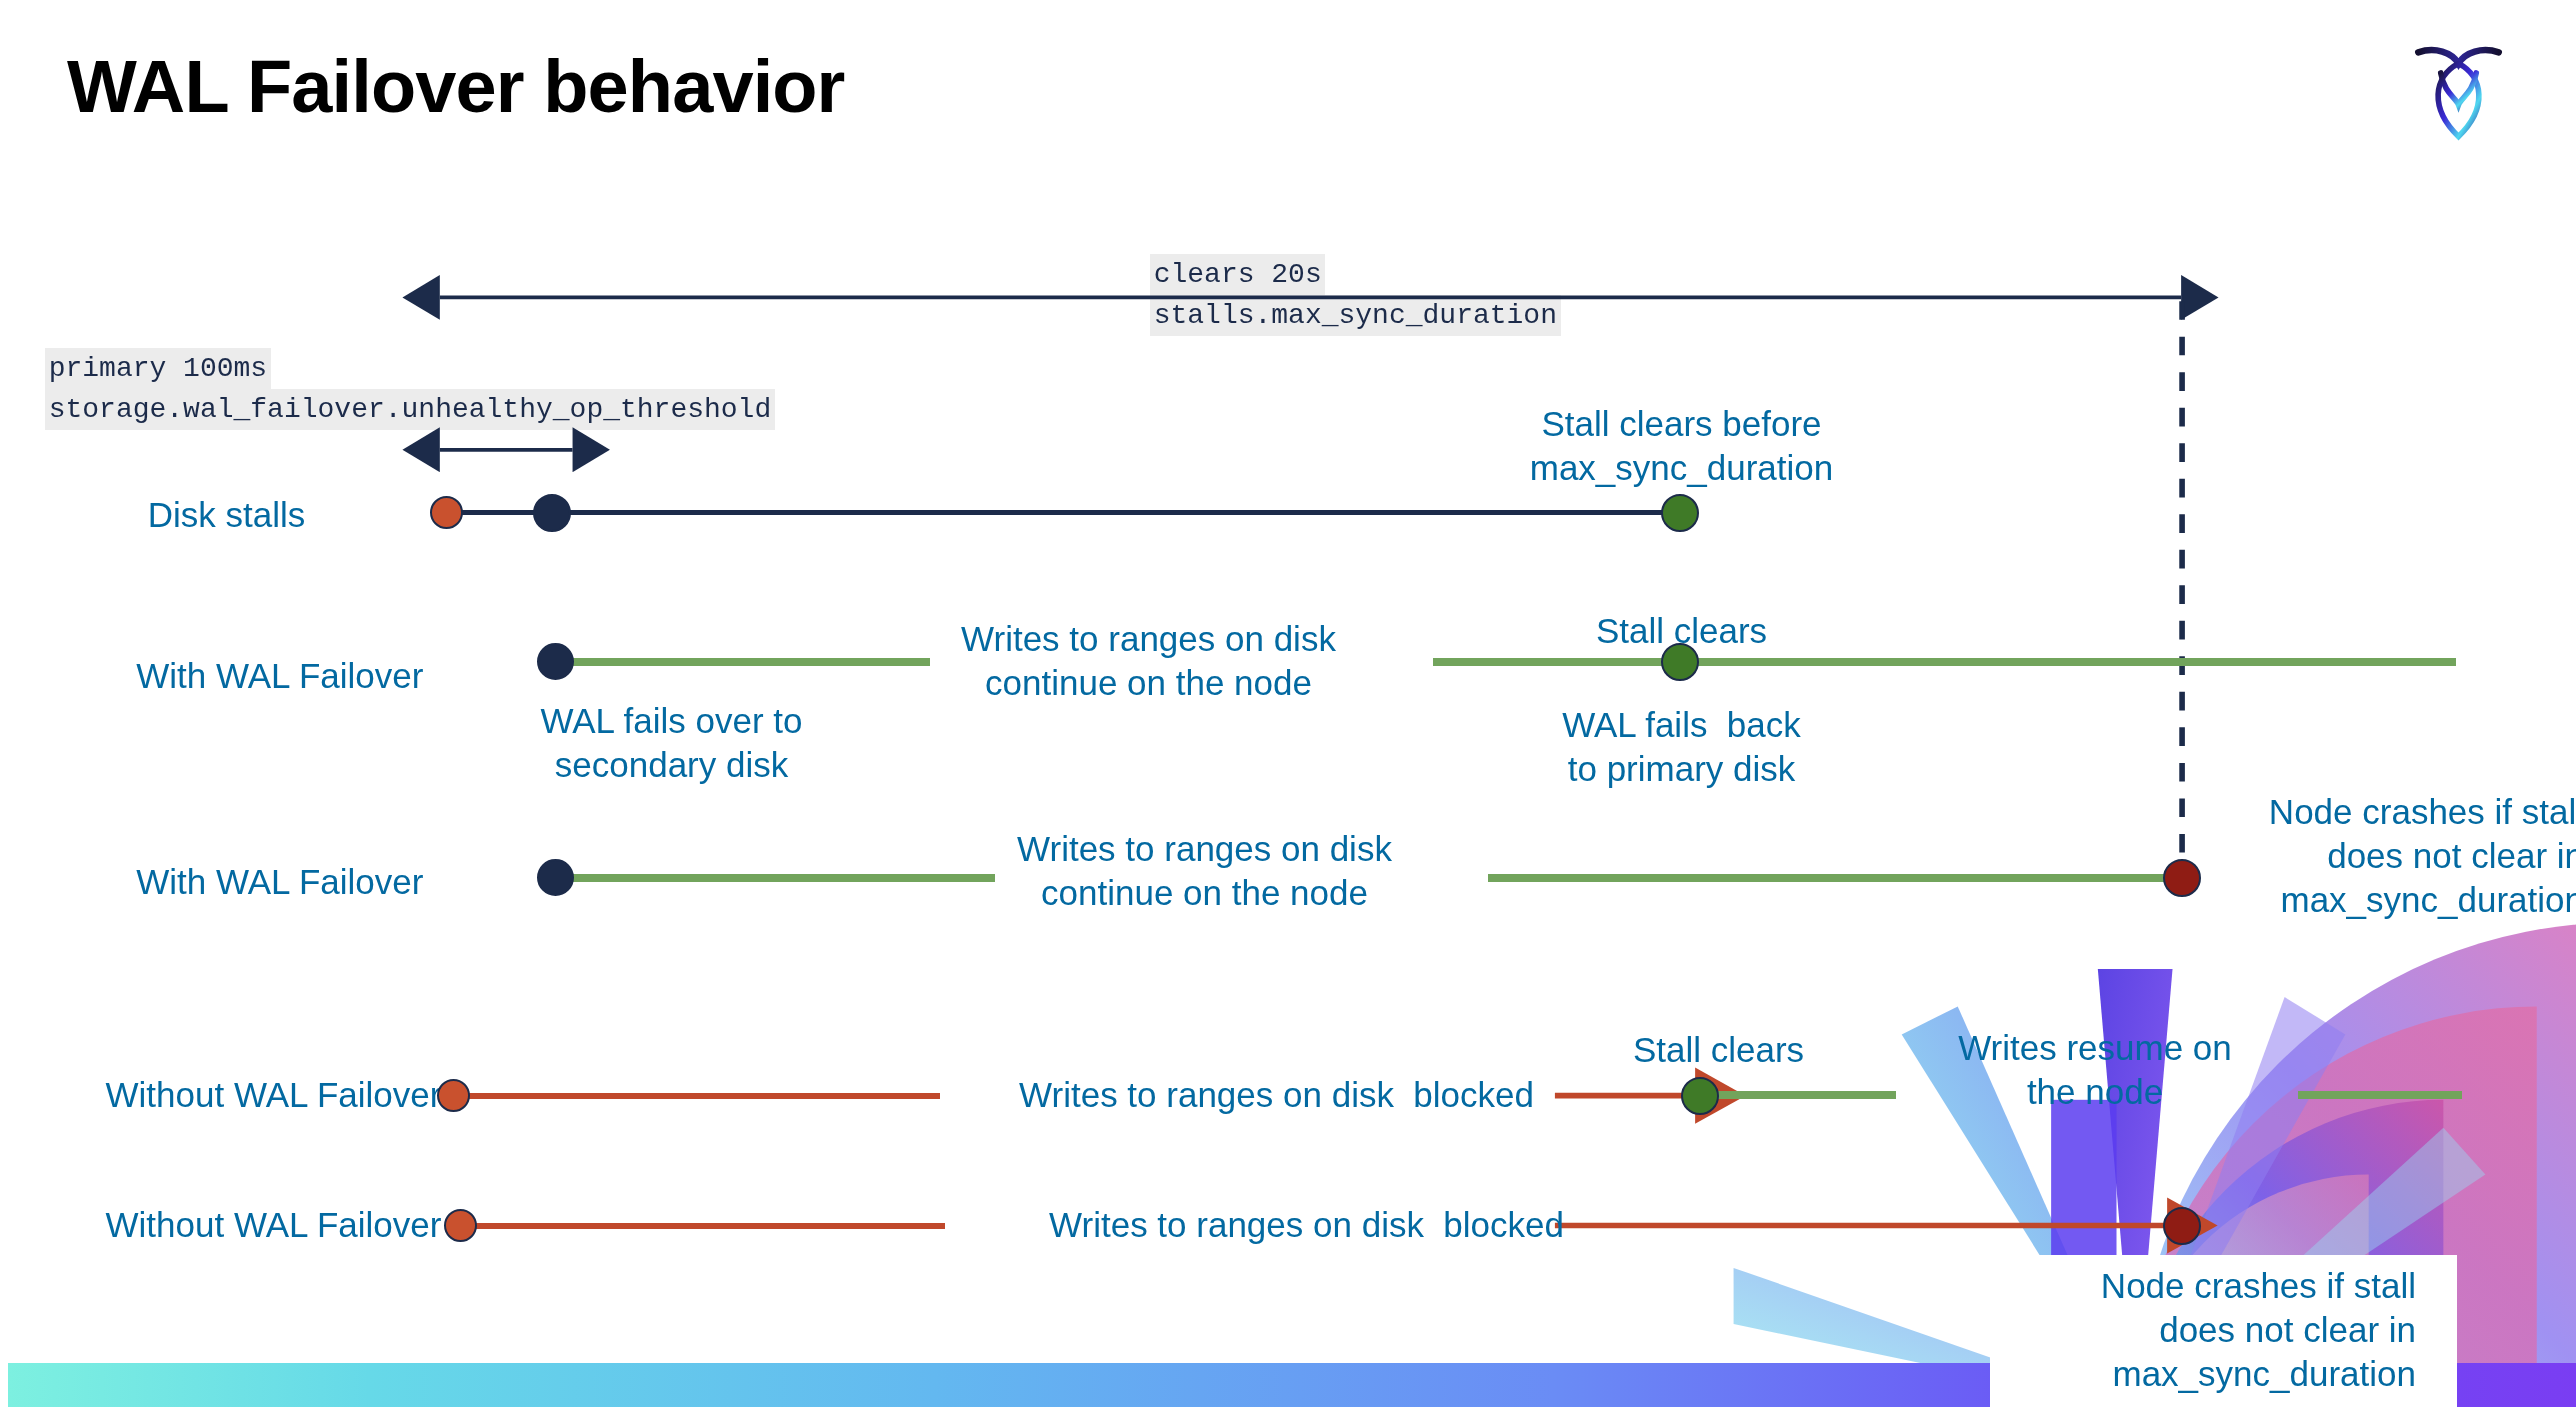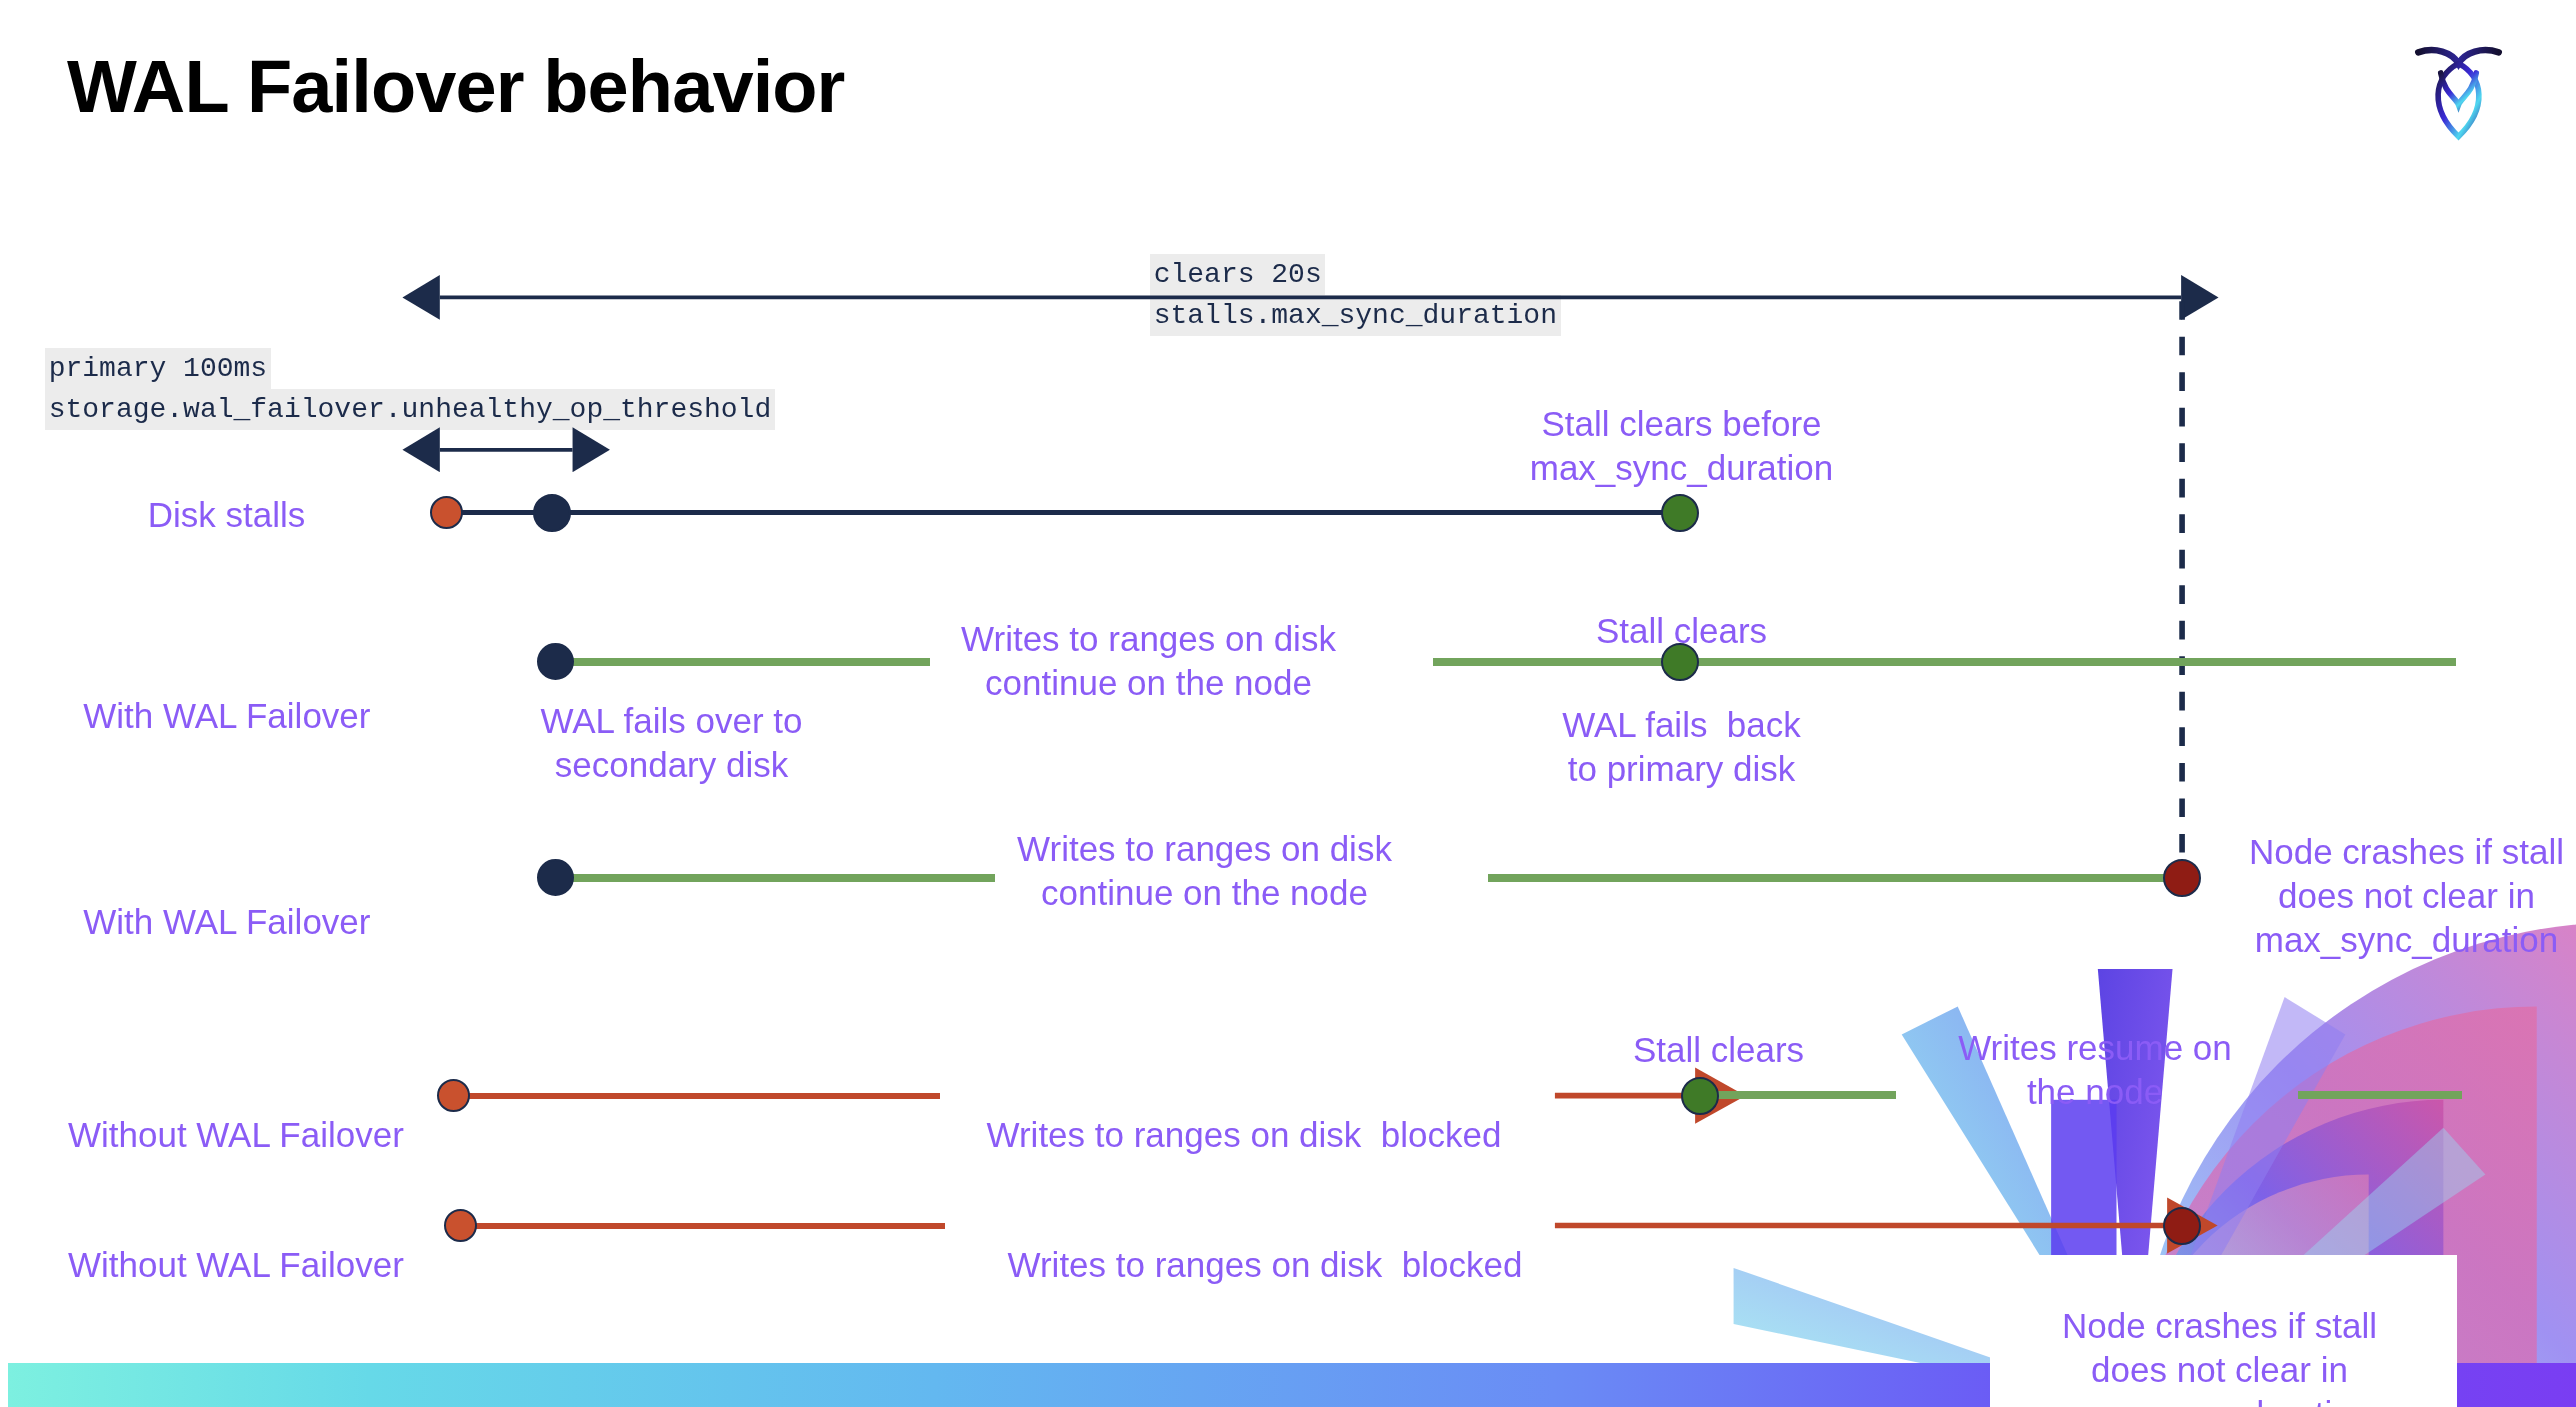--- a/index.html
+++ b/index.html
@@ -22,23 +22,23 @@
     font-family:"Liberation Sans", sans-serif;line-height:1;white-space:nowrap;}
 
   
   .logo{position:absolute;left:2399px;top:28px;width:103px;height:131px;}
 
   
   .code{position:absolute;background:#ececec;color:#1c2b4a;
     font-family:"Liberation Mono", monospace;font-size:28px;line-height:41px;white-space:pre;padding:0 3.7px;}
 
   
-  .lbl{position:absolute;color:#8b5cf6;font-size:35px;line-height:44px;white-space:pre;}
+  .lbl{position:absolute;color:#0369a1;font-size:35px;line-height:44px;white-space:pre;}
   .lbl.center{text-align:center;}
-  .lbl.left{text-align:center;margin-top:40px;}
+  .lbl.left{text-align:right;}
   .lbl.right{text-align:center;margin-left:22px;}
 
   
   .seg{position:absolute;height:5.6px;border-radius:0;}
   .seg.navy{background:#1c2b4a;height:4.7px;}
   .seg.green{background:#72a45c;height:7.5px;}
   .seg.red{background:#c0482b;height:5.6px;}
 
   .dot{position:absolute;border-radius:50%;box-sizing:border-box;border:2.8px solid #1c2b4a;}
   .dot.red{background:#c9512e;}

